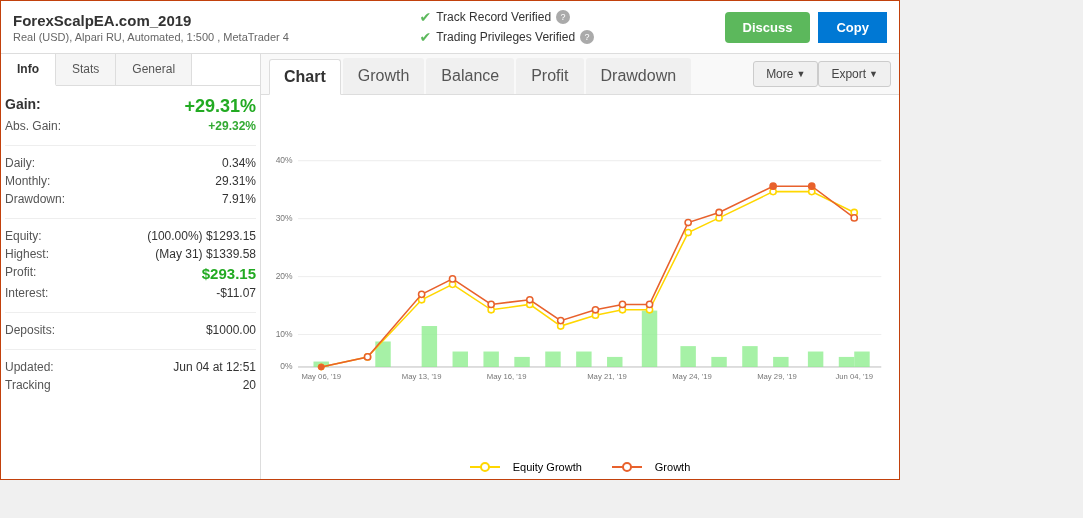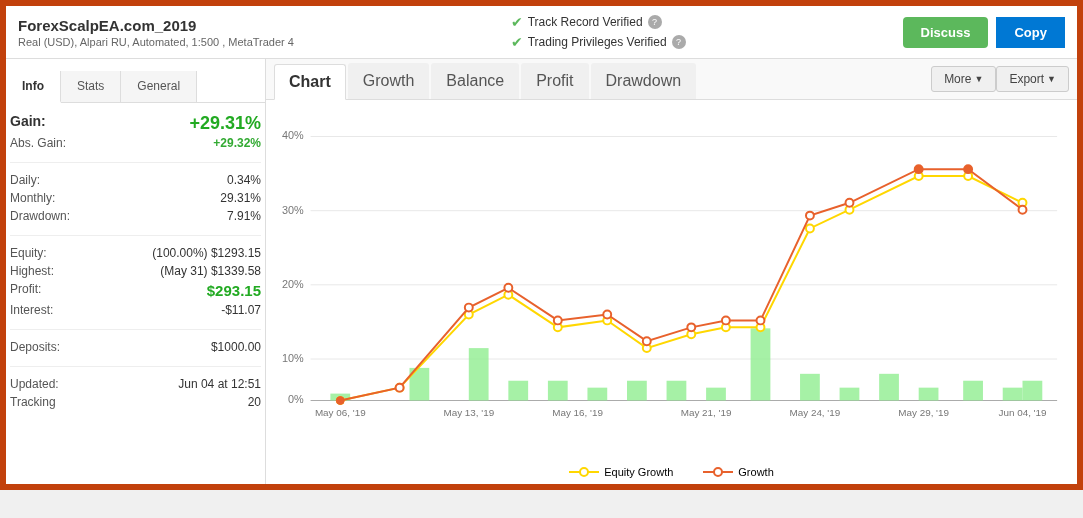--- a/index.html
+++ b/index.html
@@ -1,37 +1,37 @@
 <!DOCTYPE html>
 <html><head>
   <meta charset="utf-8">
   <style>
     * { box-sizing: border-box; margin: 0; padding: 0; }
     body { font-family: Arial, sans-serif; font-size: 12px; background: #f0f0f0; }
-    .outer { width: 1083px; background: #fff; border: 6px solid #c2410c; }
+    .outer { width: 900px; background: #fff; border: 1px solid #c2410c; }
 
     
     .header { display: flex; align-items: center; justify-content: space-between; padding: 8px 12px; background: #fff; border-bottom: 1px solid #ddd; }
     .header-left .title { font-size: 15px; font-weight: bold; color: #333; }
     .header-left .subtitle { font-size: 11px; color: #666; margin-top: 2px; }
     .header-center { display: flex; flex-direction: column; gap: 4px; }
     .verified-item { display: flex; align-items: center; gap: 5px; font-size: 12px; color: #333; }
     .check-icon { color: #5cb85c; font-size: 14px; }
     .help-icon { display: inline-block; width: 14px; height: 14px; background: #aaa; border-radius: 50%; color: white; font-size: 9px; text-align: center; line-height: 14px; cursor: pointer; }
     .header-right { display: flex; gap: 8px; }
     .btn-discuss { background: #5cb85c; color: white; border: none; padding: 8px 18px; border-radius: 4px; cursor: pointer; font-size: 13px; font-weight: bold; }
     .btn-copy { background: #0078d4; color: white; border: none; padding: 8px 18px; border-radius: 0; cursor: pointer; font-size: 13px; font-weight: bold; }
 
     
     .main { display: flex; }
 
     
     .left-panel { width: 260px; min-width: 260px; border-right: 1px solid #ddd; background: #fff; }
     .left-tabs { display: flex; border-bottom: 1px solid #ddd; }
-    .left-tab { padding: 8px 16px; cursor: pointer; font-size: 12px; color: #555; border-right: 1px solid #ddd; background: #f5f5f5; margin-top: 12px; }
+    .left-tab { padding: 8px 16px; cursor: pointer; font-size: 12px; color: #555; border-right: 1px solid #ddd; background: #f5f5f5; }
     .left-tab.active { background: #fff; font-weight: bold; color: #333; border-bottom: 2px solid #fff; margin-bottom: -1px; }
     .left-content { padding: 10px 4px; }
 
     .stat-row { display: flex; justify-content: space-between; margin-bottom: 4px; }
     .stat-label { color: #555; }
     .stat-value { color: #333; text-align: right; }
     .stat-value.green { color: #3a3; font-weight: bold; }
     .stat-value.big-green { color: #22aa22; font-weight: bold; font-size: 15px; }
     .stat-section { margin-bottom: 10px; padding-bottom: 8px; border-bottom: 1px solid #eee; }
     .stat-section:last-child { border-bottom: none; }
@@ -44,21 +44,21 @@
     .chart-tabs { display: flex; align-items: center; border-bottom: 1px solid #ddd; padding: 0 8px; background: #f9f9f9; }
     .chart-tab { padding: 8px 14px; cursor: pointer; font-size: 16px; color: #555; border: 1px solid transparent; margin-right: 2px; margin-top: 4px; background: #f0f0f0; border-radius: 3px 3px 0 0; }
     .chart-tab.active { background: #fff; border-color: #ddd; border-bottom-color: #fff; margin-bottom: -1px; font-weight: bold; color: #333; }
     .chart-tabs-right { margin-left: auto; display: flex; gap: 0; }
     .tab-btn { padding: 5px 12px; background: #f0f0f0; border: 1px solid #ccc; border-radius: 3px; cursor: pointer; font-size: 12px; color: #444; display: flex; align-items: center; gap: 3px; }
     .tab-btn .arrow { font-size: 9px; }
 
     
     .chart-container { padding: 10px 10px 0 10px; position: relative; height: 360px; }
     .chart-legend { display: flex; justify-content: center; gap: 30px; padding: 6px 0; font-size: 11px; }
-    .legend-item { display: flex; align-items: center; gap: 5px; }
+    .legend-item { display: flex; align-items: center; gap: 13px; }
 
     svg text { font-family: Arial, sans-serif; }
   </style>
 </head>
 <body>
 
 <div class="outer">
 
   <div class="header">
     <div class="header-left">

